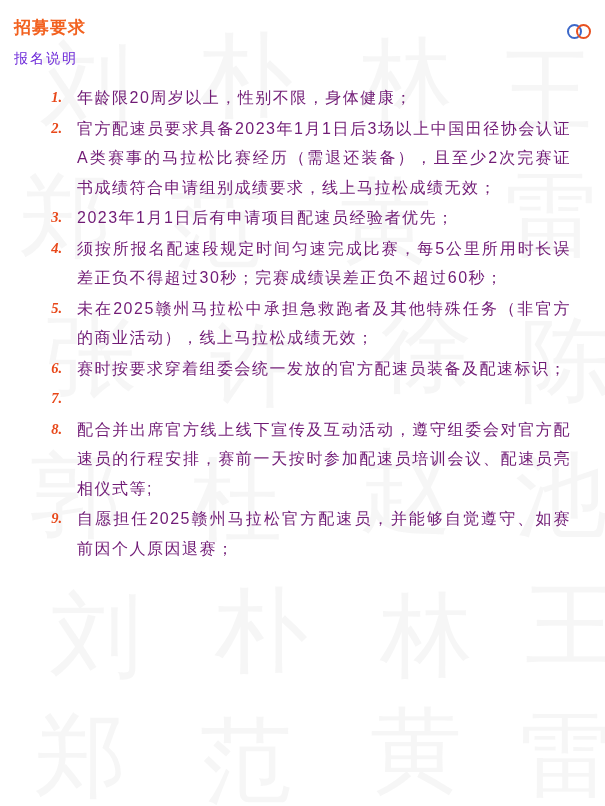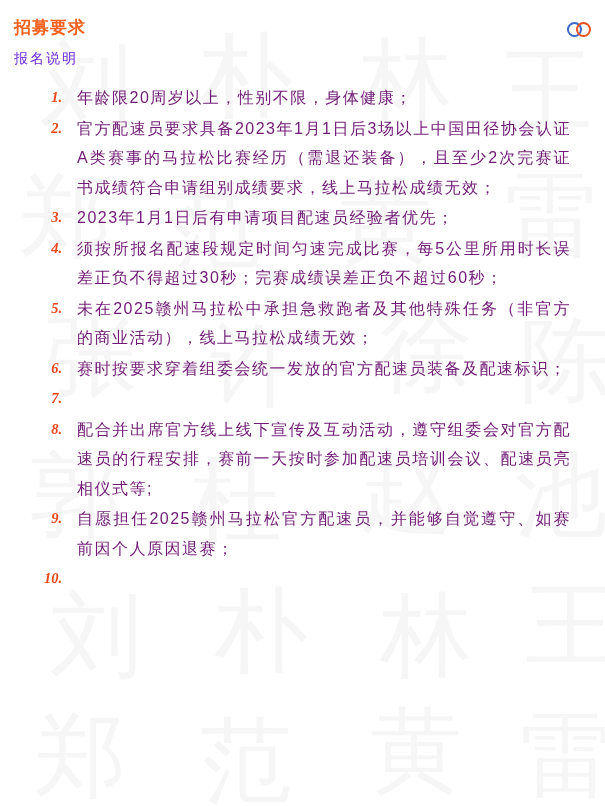--- a/index.html
+++ b/index.html
@@ -26,21 +26,21 @@
     line-height: 1;
     user-select: none;
   }
   
   .header {
     position: relative;
     z-index: 1;
     padding: 16px 14px 0 14px;
     display: flex;
     justify-content: space-between;
-    align-items: flex-start;
+    align-items: flex-end;
   }
   .page-title {
     font-size: 17px;
     font-weight: 700;
     color: #f2611f;
     letter-spacing: 1px;
   }
   .rings-icon {
     display: inline-flex;
     align-items: center;
@@ -177,21 +177,20 @@
       <span class="req-num">8.</span>
       <span class="req-text">配合并出席官方线上线下宣传及互动活动，遵守组委会对官方配速员的行程安排，赛前一天按时参加配速员培训会议、配速员亮相仪式等;</span>
     </li>
 
     <li class="req-item">
       <span class="req-num">9.</span>
       <span class="req-text">自愿担任2025赣州马拉松官方配速员，并能够自觉遵守、如赛前因个人原因退赛；</span>
     </li>
 
     <li class="req-item">
-      <span class="req-num">10.</span>
     </li>
 
     <li class="req-item">
     </li>
 
 
   </ol>
 
 </div>
 

